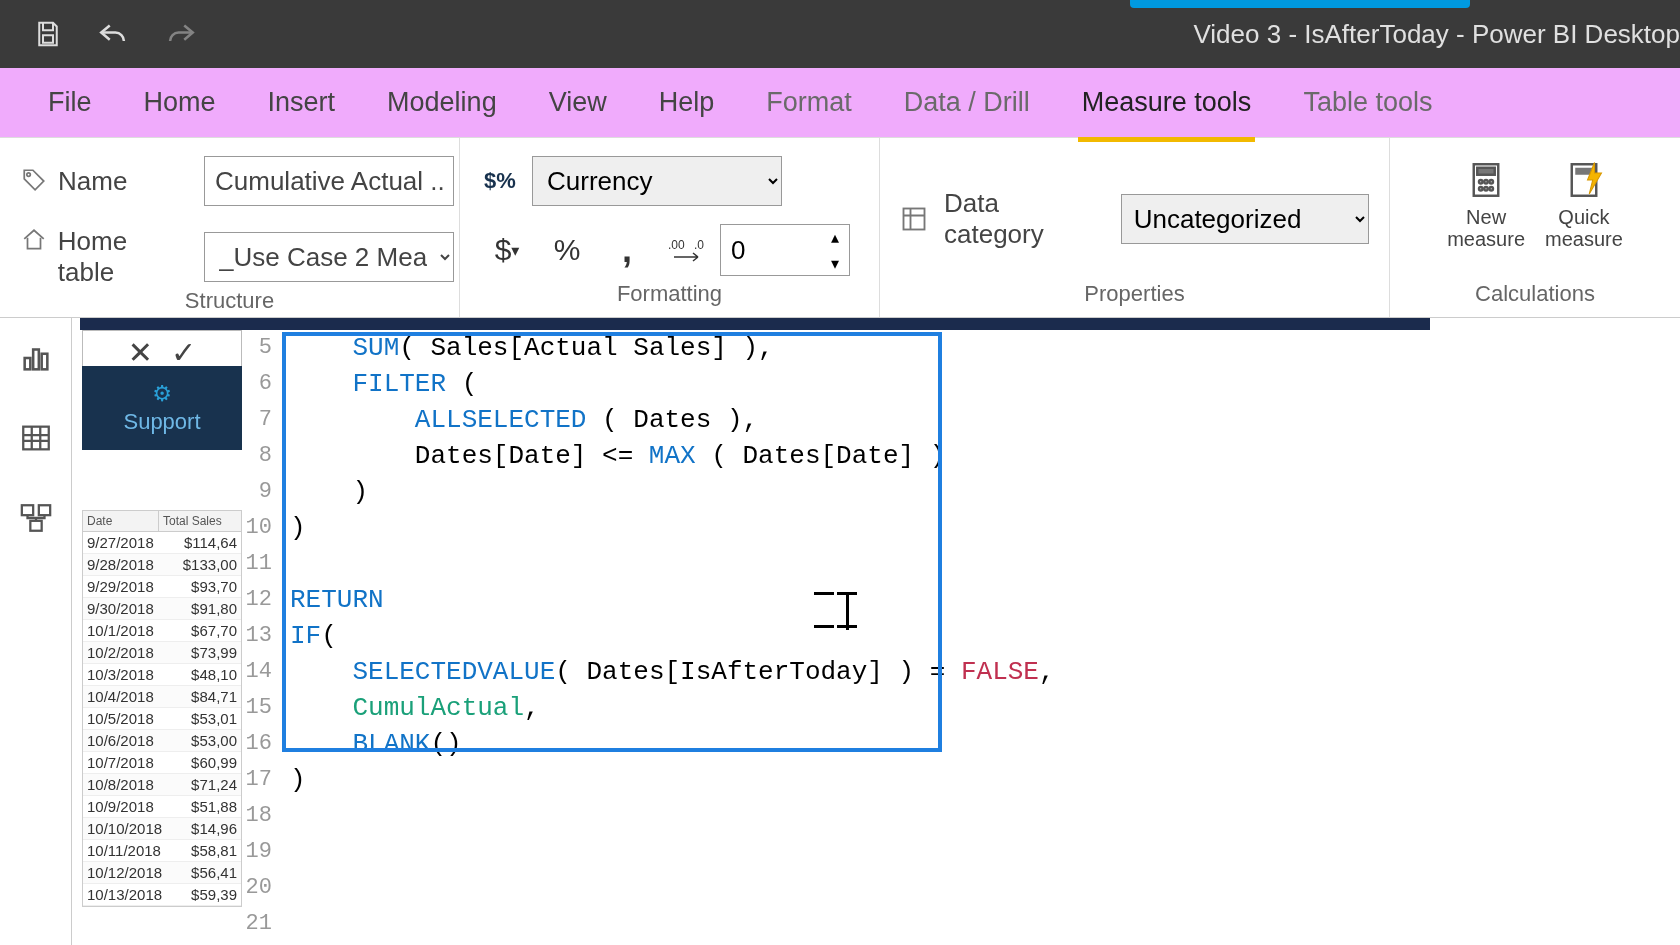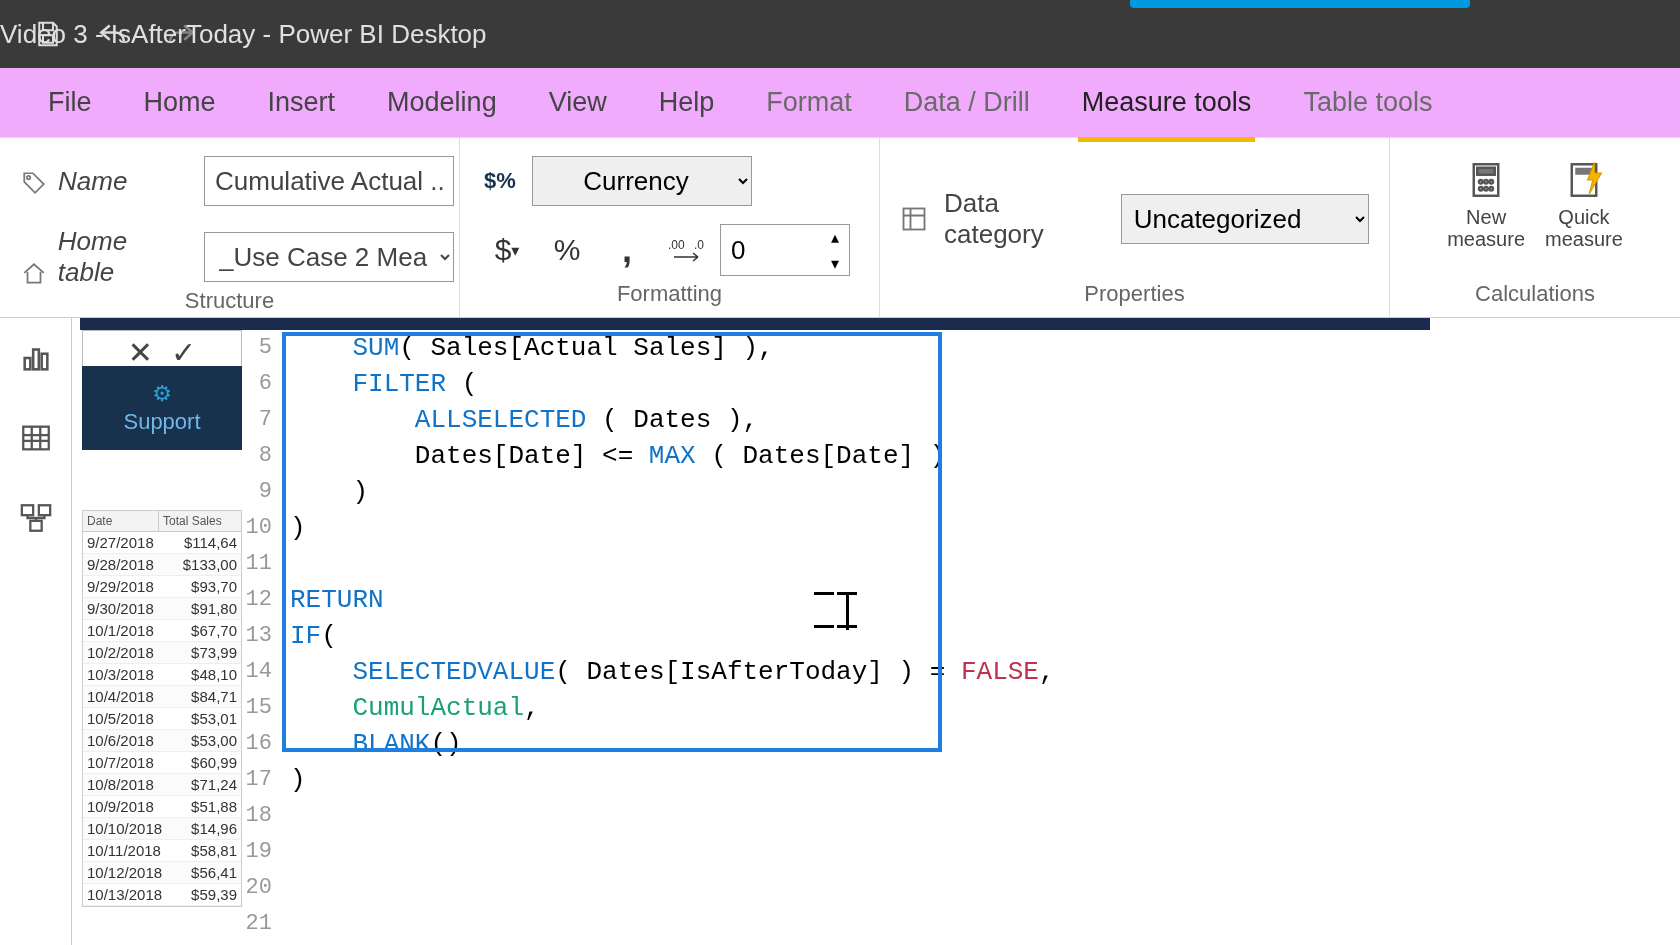--- a/index.html
+++ b/index.html
@@ -19,21 +19,21 @@
     color: #fff;
     display: flex;
     align-items: center;
     position: relative;
   }
   .titlebar .qat { display: flex; align-items: center; gap: 30px; padding-left: 30px; }
   .titlebar .qat-item { width: 36px; height: 36px; display: flex; align-items: center; justify-content: center; }
   .titlebar .title {
     position: absolute;
     left: 0; right: 0;
-    text-align: left;
+    text-align: right;
     font-size: 26px;
     color: #e0e0e0;
     pointer-events: none;
   }
   .titlebar .blue-tab {
     position: absolute;
     top: 0; right: 210px;
     width: 340px; height: 8px;
     background: #0099e0;
     border-radius: 0 0 4px 4px;
@@ -78,37 +78,37 @@
     flex-direction: column;
     justify-content: space-between;
     border-right: 1px solid #ddd;
     padding: 8px 20px 4px 20px;
   }
   .ribbon-group:last-child { border-right: none; }
   .ribbon-group .group-content { flex: 1; display: flex; align-items: flex-start; padding-top: 10px; }
   .ribbon-group .group-label { text-align: center; font-size: 22px; color: #666; padding-bottom: 6px; }
   .structure-rows { display: flex; flex-direction: column; gap: 20px; }
   .structure-row { display: flex; align-items: center; gap: 14px; }
-  .structure-label { font-size: 26px; color: #444; width: 170px; display: flex; align-items: flex-end; gap: 10px; font-style: italic; }
+  .structure-label { font-size: 26px; color: #444; width: 170px; display: flex; align-items: flex-start; gap: 10px; }
   .icon-box { width: 28px; height: 28px; display: inline-flex; align-items: center; justify-content: center; }
   input.ribbon-input, select.ribbon-select {
     height: 50px; font-size: 26px; padding: 4px 10px;
     border: 1px solid #999; background: #fff; color: #444;
   }
   input.ribbon-input { width: 250px; }
   select.ribbon-select { width: 250px; }
 
   .formatting-rows { display: flex; flex-direction: column; gap: 18px; align-items: flex-start; }
   .formatting-top { display: flex; align-items: center; gap: 12px; }
   .formatting-bot { display: flex; align-items: center; gap: 6px; }
   .fmt-btn {
     width: 54px; height: 52px; display: flex; align-items: center; justify-content: center;
     font-size: 30px; color: #333; border: none; background: transparent; cursor: pointer;
   }
-  .fmt-select { height: 50px; font-size: 26px; padding: 4px 10px; border: 1px solid #999; width: 220px; text-align: center; }
+  .fmt-select { height: 50px; font-size: 26px; padding: 4px 10px; border: 1px solid #999; width: 250px; }
   .spinner { display: flex; align-items: center; border: 1px solid #999; height: 52px; }
   .spinner input { width: 100px; height: 100%; border: none; font-size: 26px; padding: 4px 10px; }
   .spinner .spin-btns { display: flex; flex-direction: column; }
   .spinner .spin-btns div { width: 28px; height: 26px; display:flex; align-items:center; justify-content:center; font-size:16px; cursor:pointer; }
 
   .props-row { display: flex; align-items: center; gap: 16px; }
   .props-label { font-size: 26px; color: #444; }
   .props-select { height: 50px; font-size: 26px; border: 1px solid #999; width: 250px; padding: 4px 8px; }
 
   .calc-items { display: flex; gap: 20px; }

